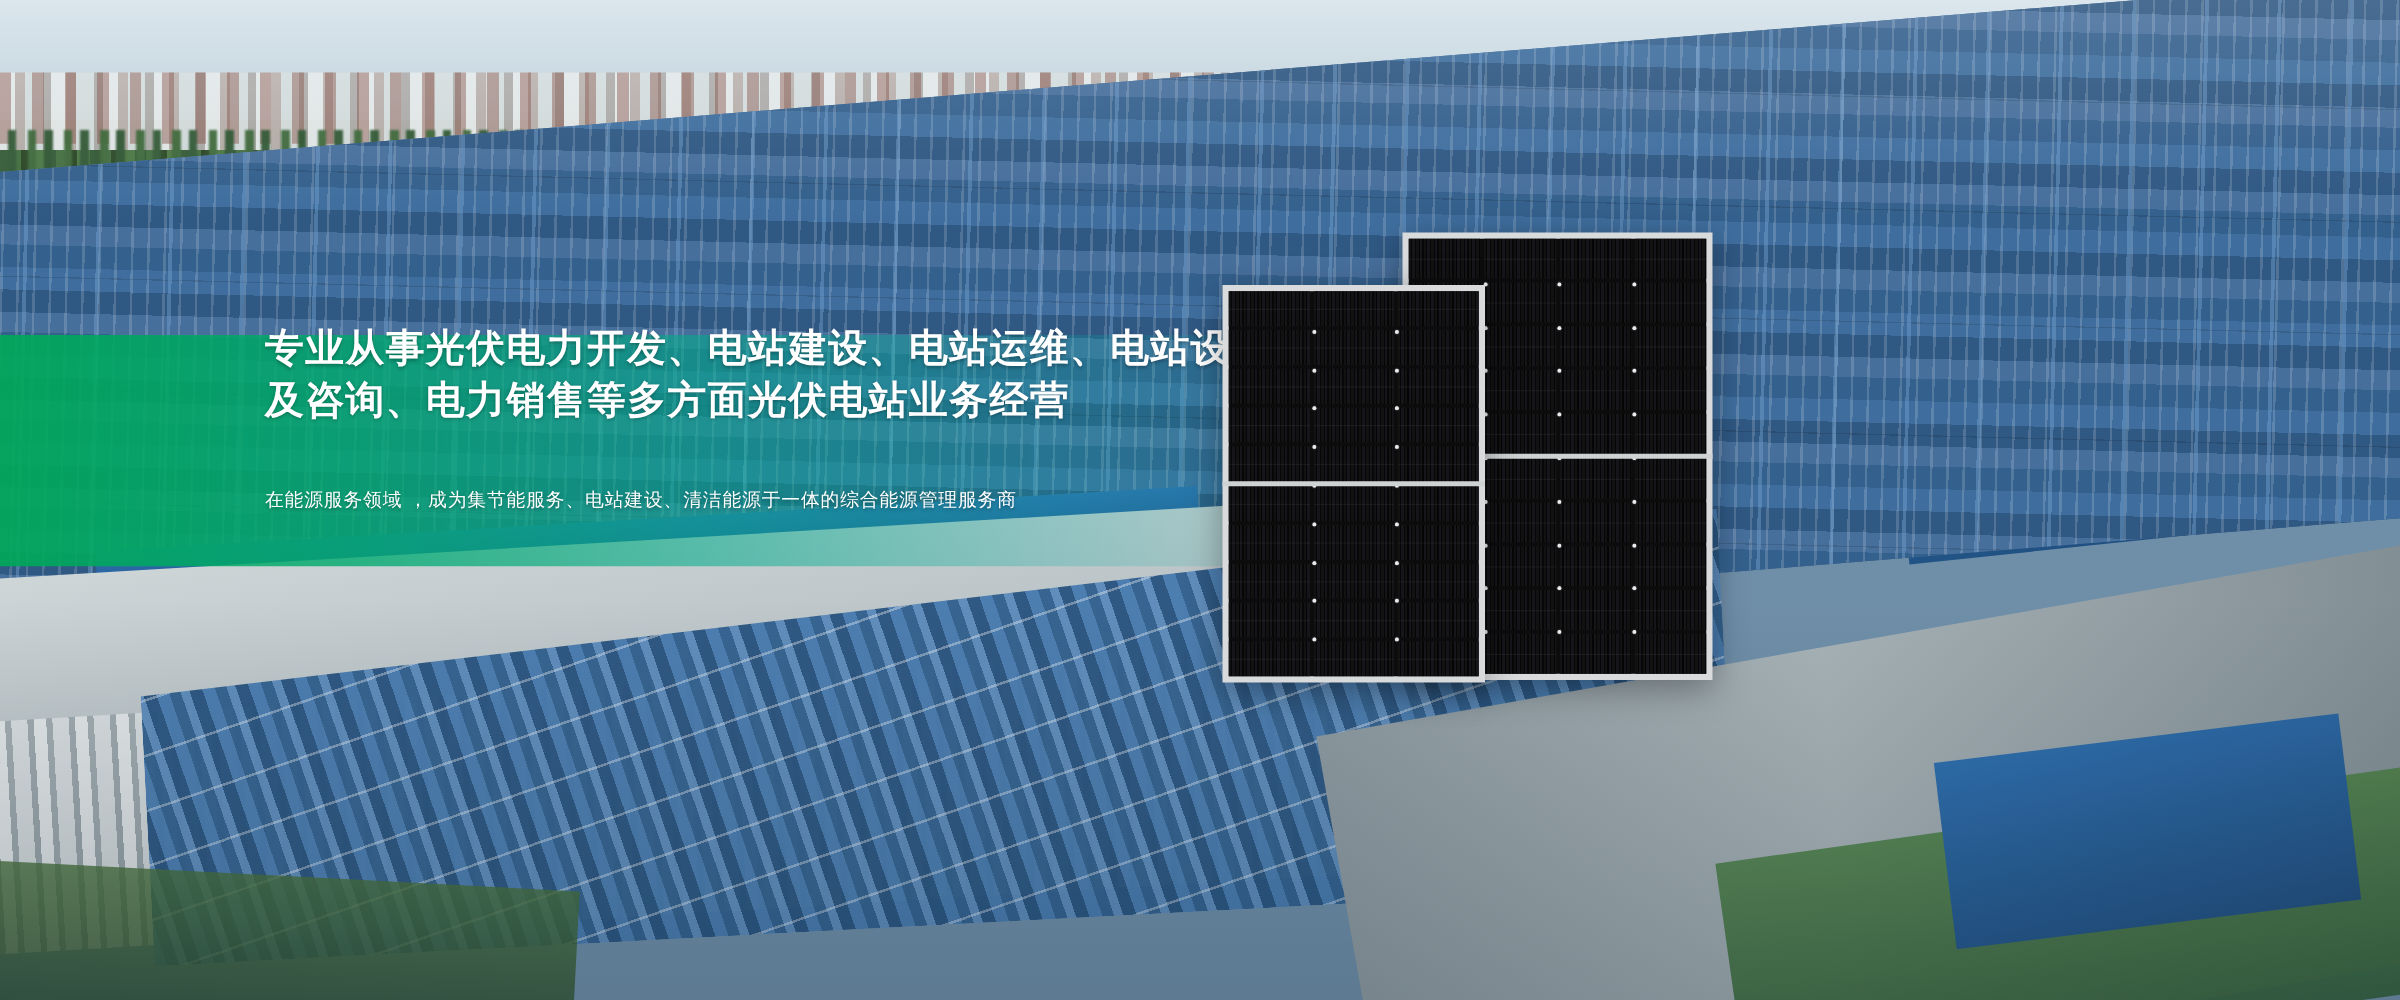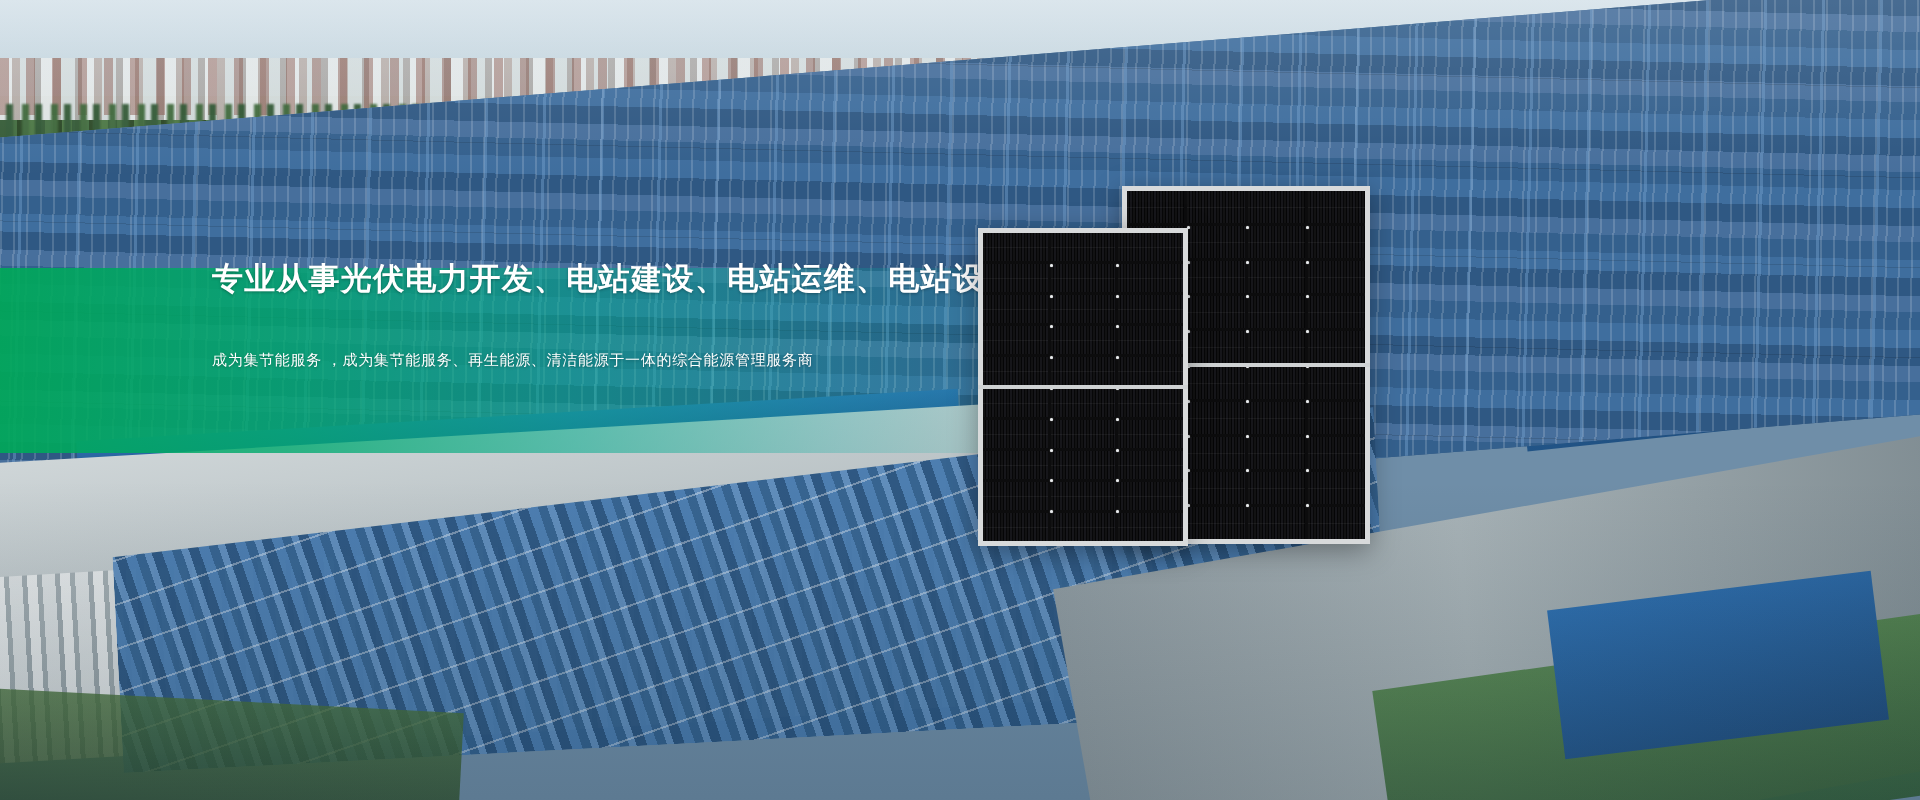--- a/index.html
+++ b/index.html
@@ -285,22 +285,23 @@
     <div class="grass2"></div>
     <div class="blue-bld-right"></div>
     <div class="photo-tint"></div>
   </div>
 
   <div class="overlay"></div>
 
   <div class="copy">
     <div class="headline">
       <span class="l1">专业从事光伏电力开发、电站建设、电站运维、电站设计</span>
+      <span class="l2">及咨询、电力销售等多方面光伏电站业务经营</span>
     </div>
-    <div class="subline">成为集节能服务 ，成为集节能服务、再生能源、清洁能源于一体的综合能源管理服务商</div>
+    <div class="subline">在能源服务领域 ，成为集节能服务、电站建设、清洁能源于一体的综合能源管理服务商</div>
   </div>
 
   <div class="panel panel-back">
     <div class="glass" style="grid-template-columns: repeat(4, 1fr); grid-template-rows: repeat(10, 1fr);">
         <div class="cell"></div>
         <div class="cell"></div>
         <div class="cell"></div>
         <div class="cell"></div>
         <div class="cell"></div>
         <div class="cell"></div>

